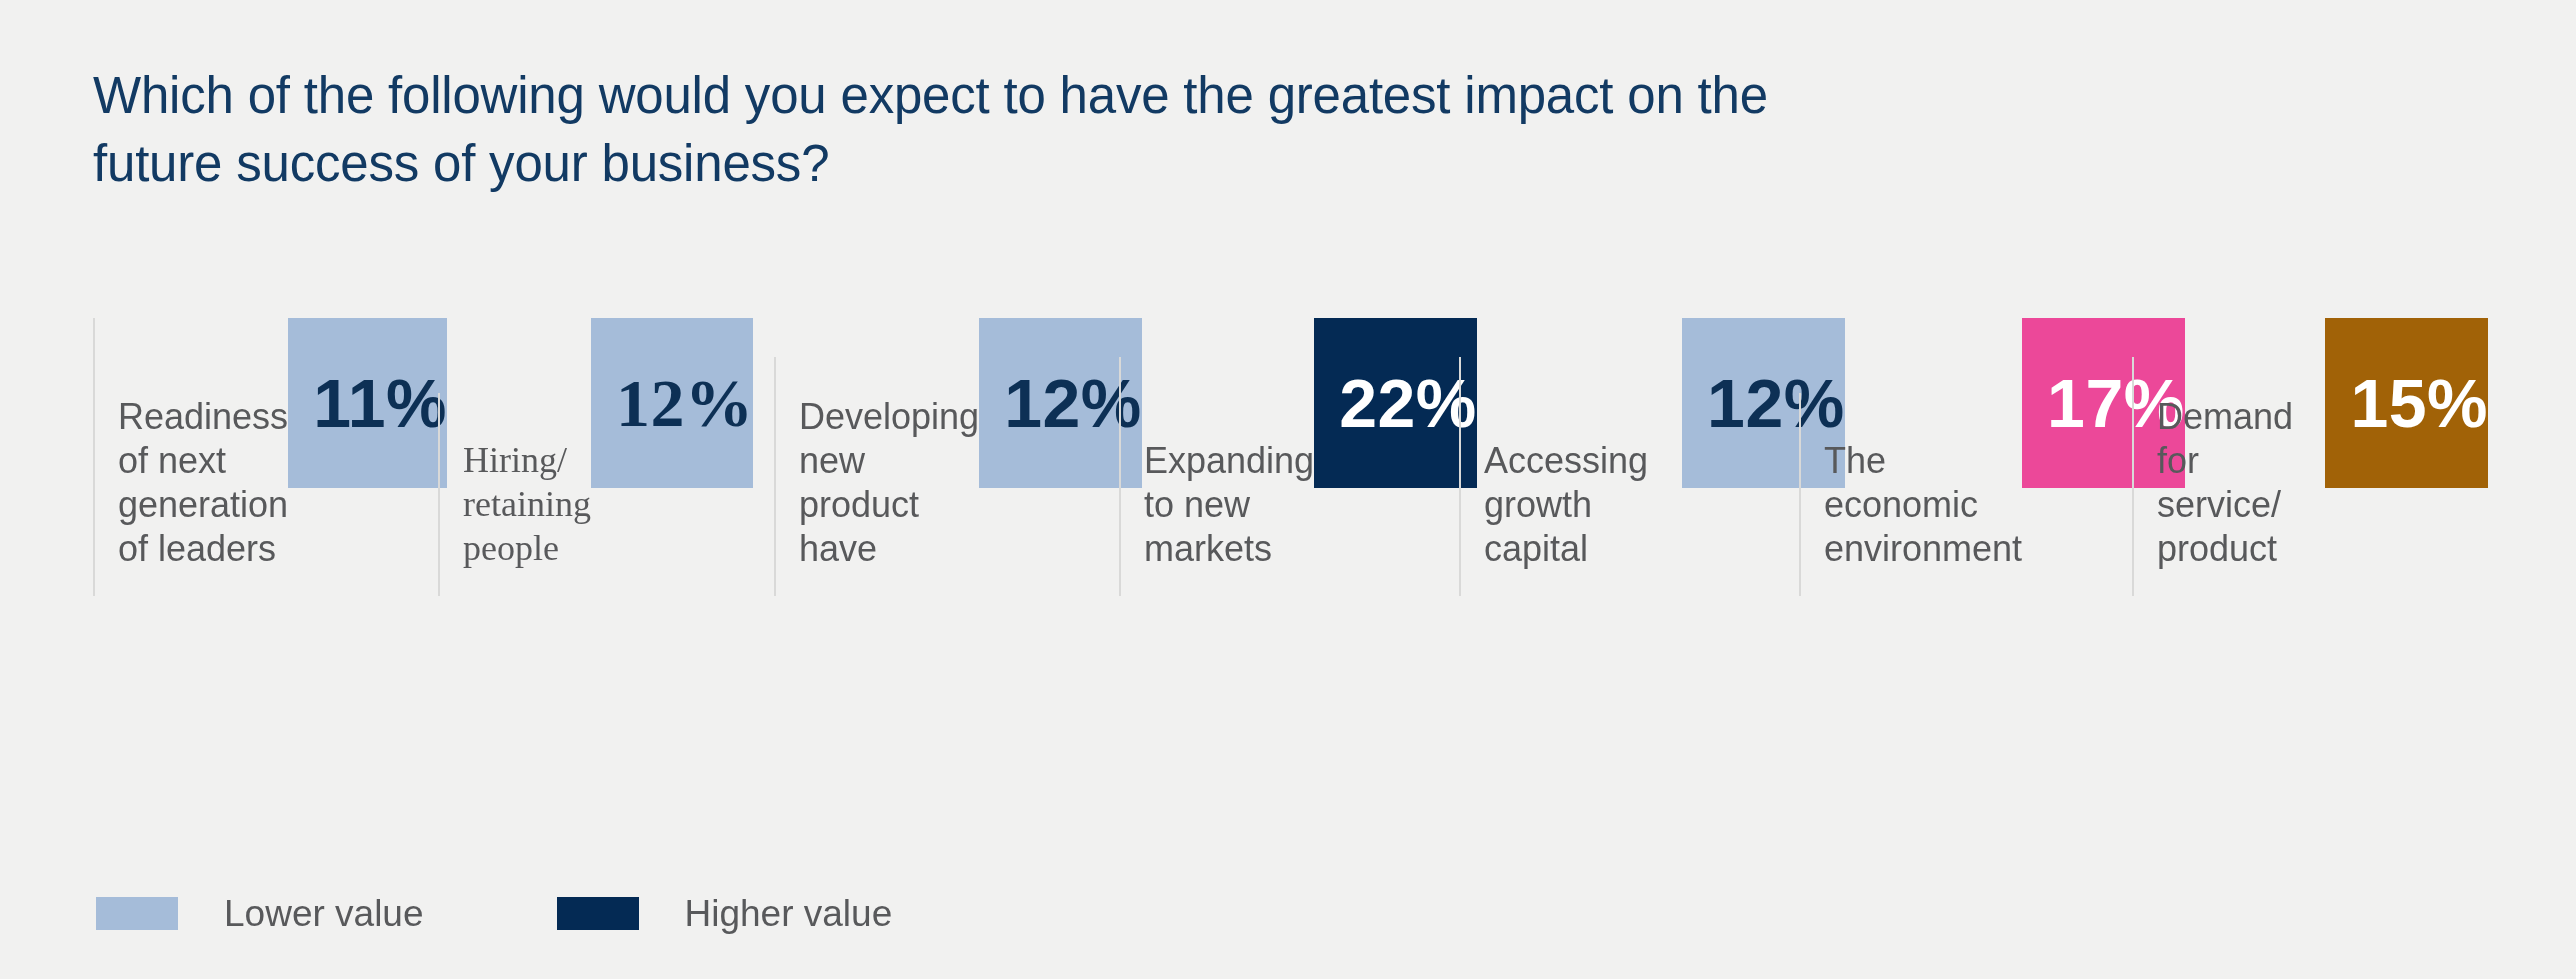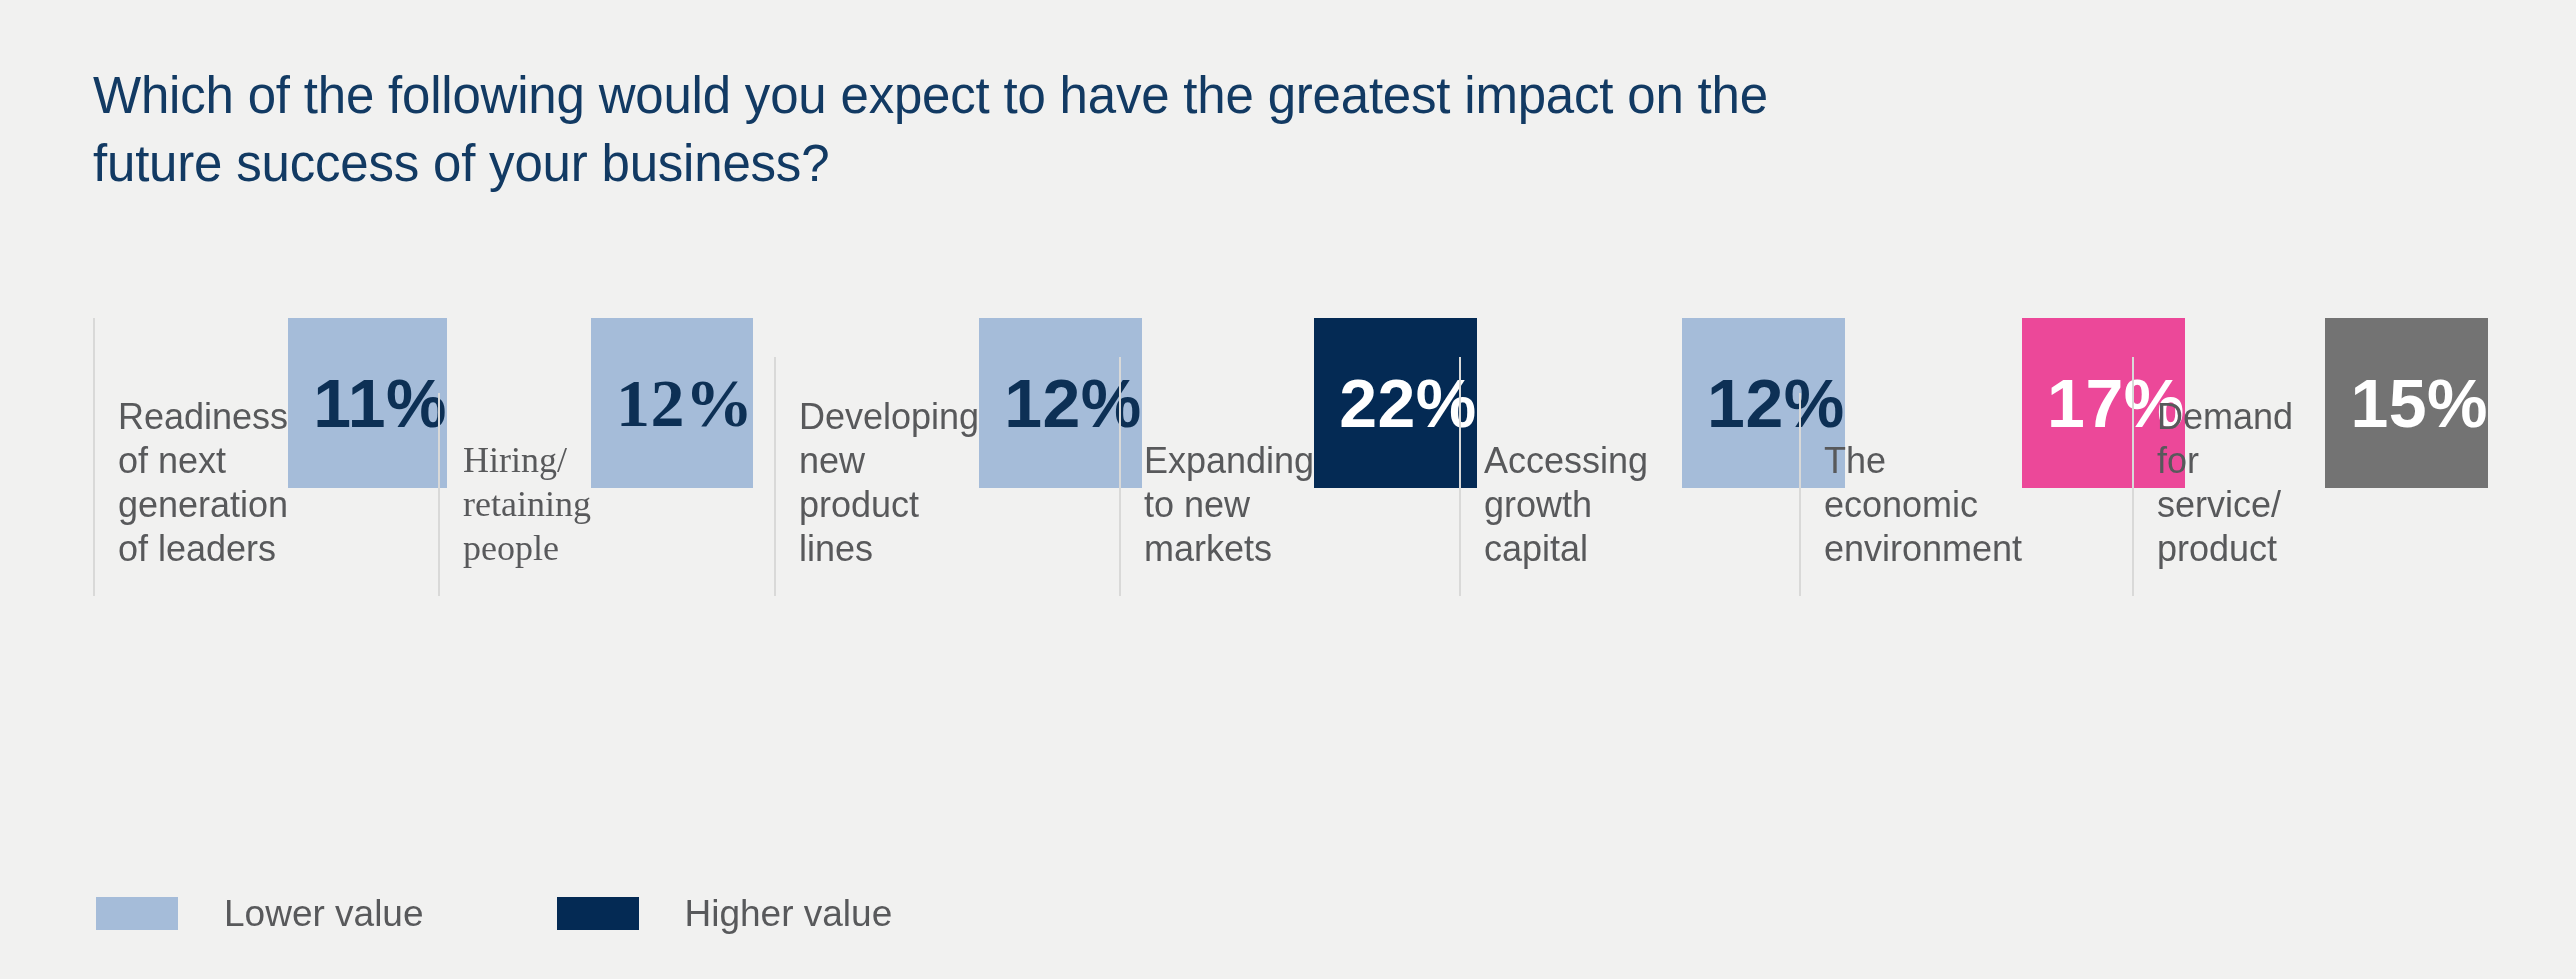--- a/index.html
+++ b/index.html
@@ -154,21 +154,21 @@
       <div class="col-bar" style="background:#a5bcd9;">
         <span class="col-bar-value" style="color:#0d3055;">12%</span>
       </div>
     </div>
 
     <div class="col" style="width:345px;">
       <div class="sep" style="top:39px;"></div>
       <div class="col-header">
         <span class="col-header-label">Developing
 new product
-lines</span>
+have</span>
       </div>
       <div class="col-bar" style="background:#a5bcd9;">
         <span class="col-bar-value" style="color:#0d3055;">12%</span>
       </div>
     </div>
 
     <div class="col" style="width:340px;">
       <div class="sep" style="top:39px;"></div>
       <div class="col-header">
         <span class="col-header-label">Expanding
@@ -203,21 +203,21 @@
       </div>
     </div>
 
     <div class="col" style="width:356px;">
       <div class="sep" style="top:39px;"></div>
       <div class="col-header">
         <span class="col-header-label">Demand
 for service/
 product</span>
       </div>
-      <div class="col-bar" style="background:#737373;">
+      <div class="col-bar" style="background:#a16207;">
         <span class="col-bar-value" style="color:#ffffff;">15%</span>
       </div>
     </div>
 
   </div>
 
   <div class="legend">
     <div class="legend-item">
       <span class="legend-swatch" style="background:#a5bcd9;"></span>
       <span class="legend-label">Lower value</span>

